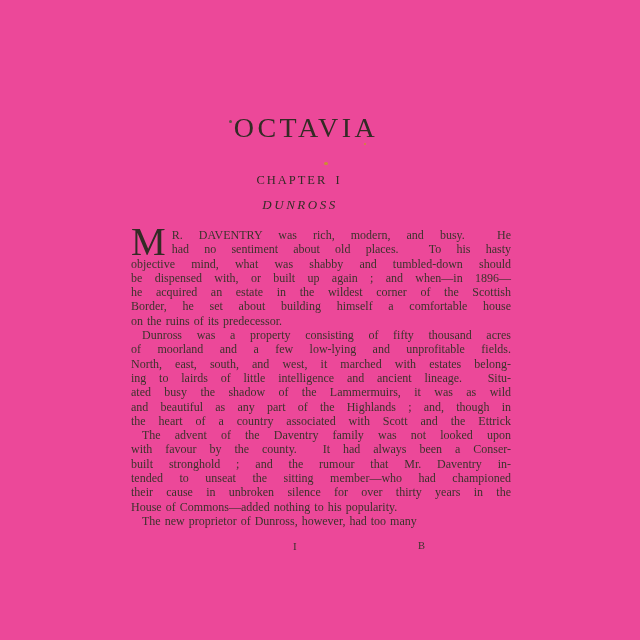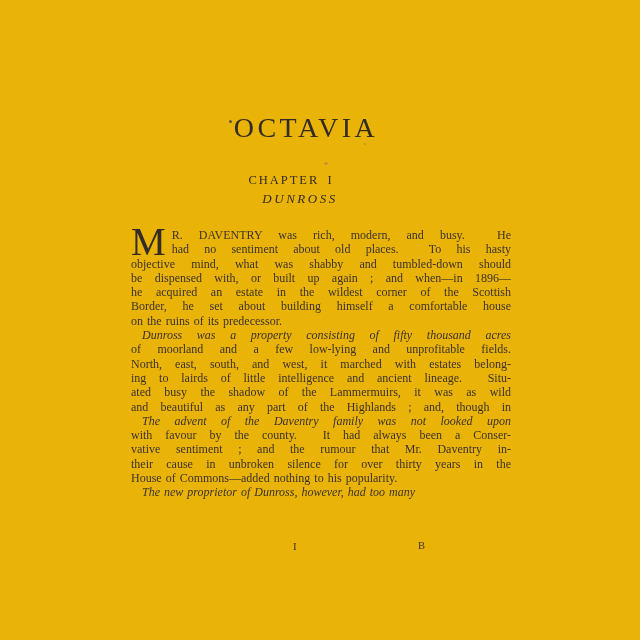--- a/index.html
+++ b/index.html
@@ -22,31 +22,31 @@
     left: 306px;
     transform: translateX(-50%);
     font-size: 28px;
     line-height: 30px;
     letter-spacing: 3.5px;
     white-space: nowrap;
   }
   .chapter-heading {
     position: absolute;
     top: 173px;
-    left: 291px;
+    left: 299px;
     transform: translateX(-50%);
     font-size: 12.5px;
     line-height: 14px;
     letter-spacing: 2px;
     word-spacing: 3px;
     white-space: nowrap;
   }
   .section-heading {
     position: absolute;
-    top: 191px;
+    top: 197px;
     left: 300px;
     transform: translateX(-50%);
     font-size: 13px;
     line-height: 15px;
     font-style: italic;
     letter-spacing: 2.5px;
     white-space: nowrap;
   }
 
   
@@ -58,21 +58,21 @@
     font-size: 12px;
     line-height: 14.3px;
     word-spacing: 1px;
   }
   .para { margin: 0; }
   .line {
     text-align: justify;
     text-align-last: justify;
   }
   .line.last { text-align-last: left; }
-  .para.indented .line.first { padding-left: 11px; font-style: italic; }
+  .para.indented .line.first { padding-left: 11px; }
 
   .dropcap {
     float: left;
     font-size: 39px;
     line-height: 28.6px;
     height: 28.6px;
     margin: 0 6px 0 0;
   }
 
   
@@ -97,21 +97,21 @@
     position: absolute;
     border-radius: 50%;
   }
   .speck-dark    { left: 229px; top: 120px; width: 3px; height: 3px; }
   .speck-orange-1 { left: 324px; top: 162px; width: 4px; height: 3px; }
   .speck-orange-2 { left: 364px; top: 143px; width: 2px; height: 2px; }
 </style>
 </head>
 <body>
 
-<div class="page" style="background: #eab308; color: rgb(60, 51, 44);">
+<div class="page" style="background: #ec4899; color: rgb(60, 51, 44);">
 
   <span class="speck speck-dark" style="background: rgb(95, 83, 71);"></span>
   <span class="speck speck-orange-1" style="background: rgb(204, 143, 46);"></span>
   <span class="speck speck-orange-2" style="background: rgb(204, 143, 46);"></span>
 
   <div class="book-title" style="color: rgb(51, 43, 37);">OCTAVIA</div>
 
   <div class="chapter-heading" style="color: rgb(51, 43, 37);">CHAPTER I</div>
 
   <div class="section-heading" style="color: rgb(51, 43, 37);">DUNROSS</div>
@@ -127,25 +127,27 @@
         <div class="line">Border, he set about building himself a comfortable house</div>
         <div class="line last">on the ruins of its predecessor.</div>
       </div>
       <div class="para indented">
         <div class="line first">Dunross was a property consisting of fifty thousand acres</div>
         <div class="line">of moorland and a few low-lying and unprofitable fields.</div>
         <div class="line">North, east, south, and west, it marched with estates belong-</div>
         <div class="line">ing to lairds of little intelligence and ancient lineage.&nbsp; Situ-</div>
         <div class="line">ated busy the shadow of the Lammermuirs, it was as wild</div>
         <div class="line">and beautiful as any part of the Highlands ; and, though in</div>
+        <div class="line">the heart of a country associated with Scott and the Ettrick</div>
       </div>
       <div class="para indented">
         <div class="line first">The advent of the Daventry family was not looked upon</div>
         <div class="line">with favour by the county.&nbsp; It had always been a Conser-</div>
-        <div class="line">vative sentiment ; and the rumour that Mr. Daventry in-</div>
+        <div class="line">built stronghold ; and the rumour that Mr. Daventry in-</div>
+        <div class="line">tended to unseat the sitting member—who had championed</div>
         <div class="line">their cause in unbroken silence for over thirty years in the</div>
         <div class="line last">House of Commons—added nothing to his popularity.</div>
       </div>
       <div class="para indented">
         <div class="line first last">The new proprietor of Dunross, however, had too many</div>
       </div>
     </div>
 
   <div class="page-number">I</div>
 

